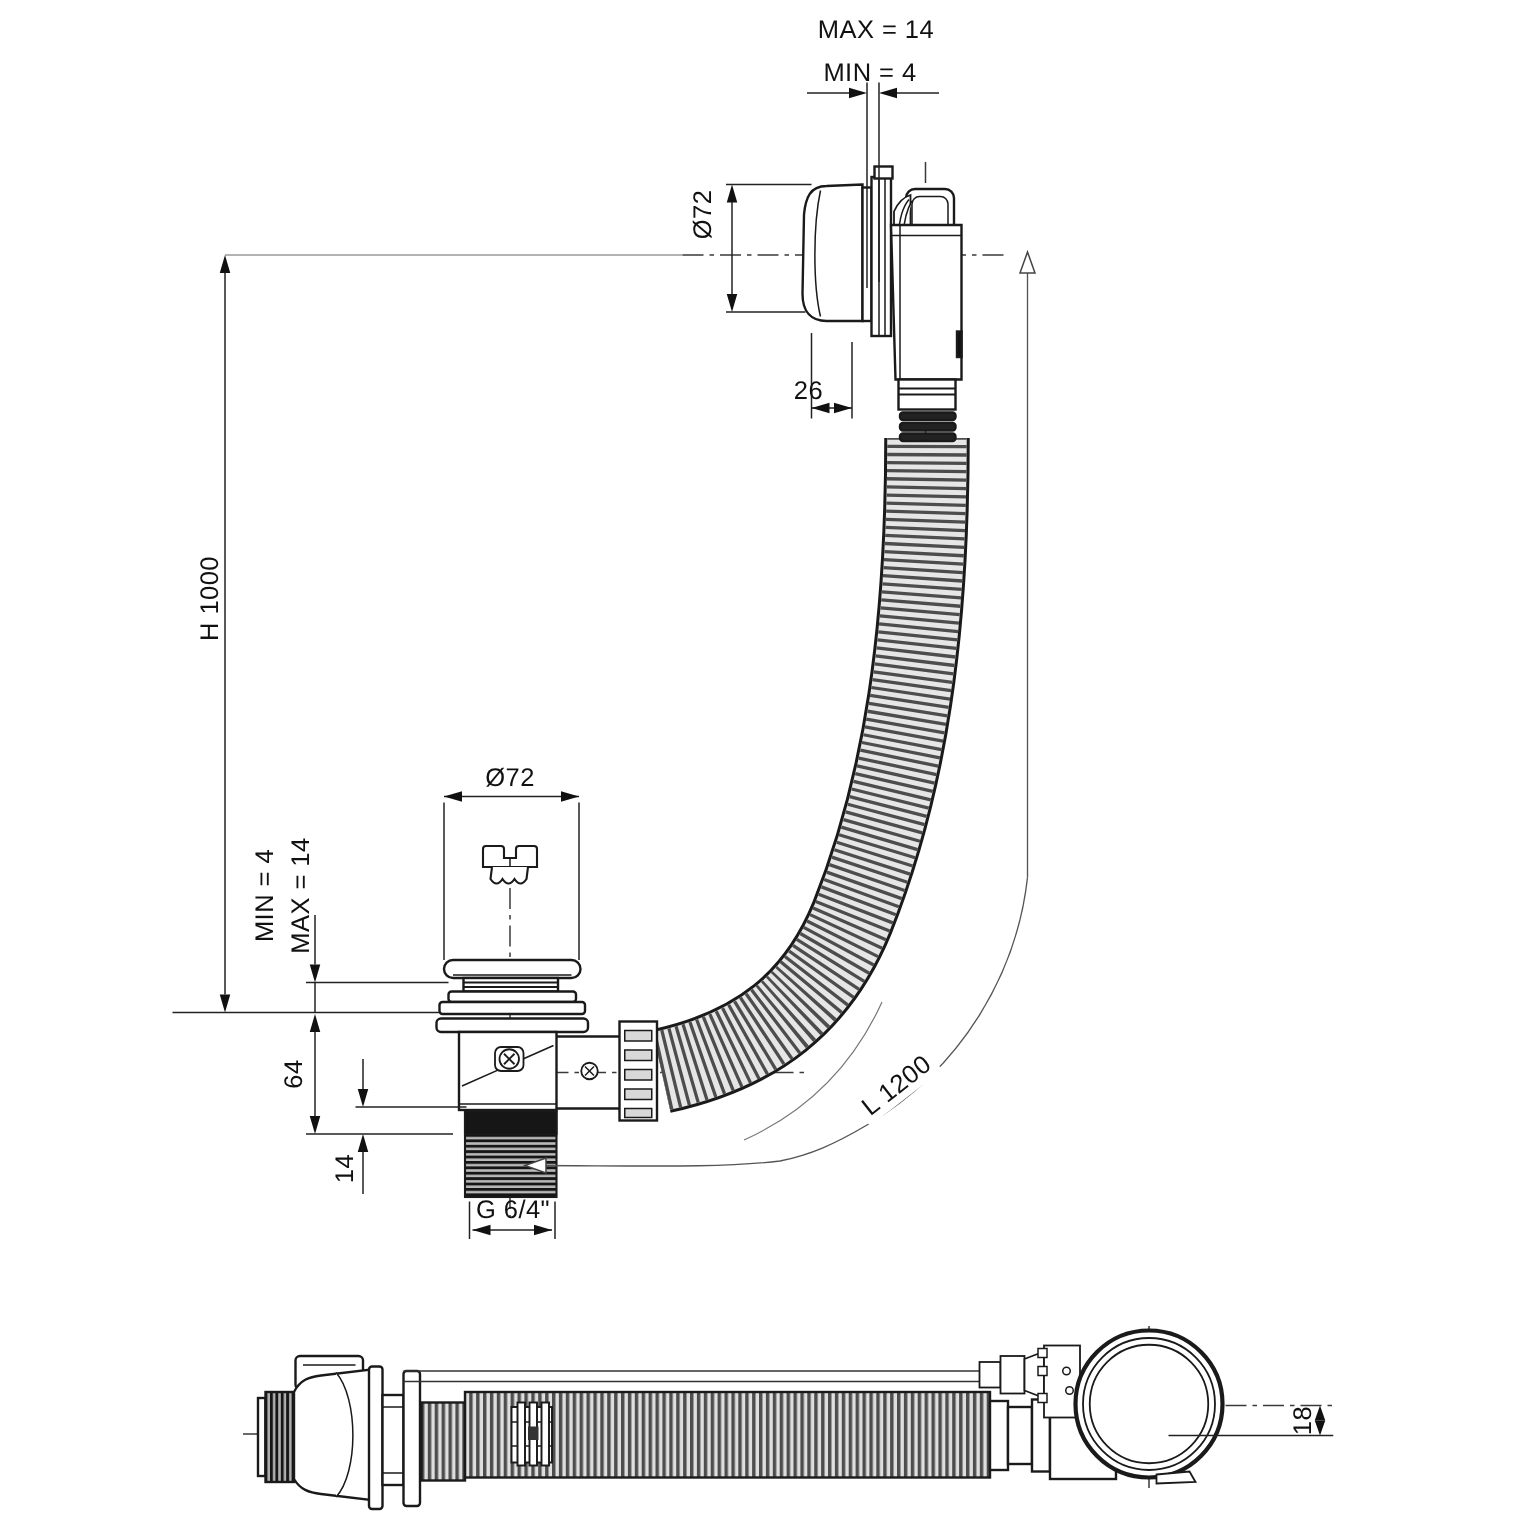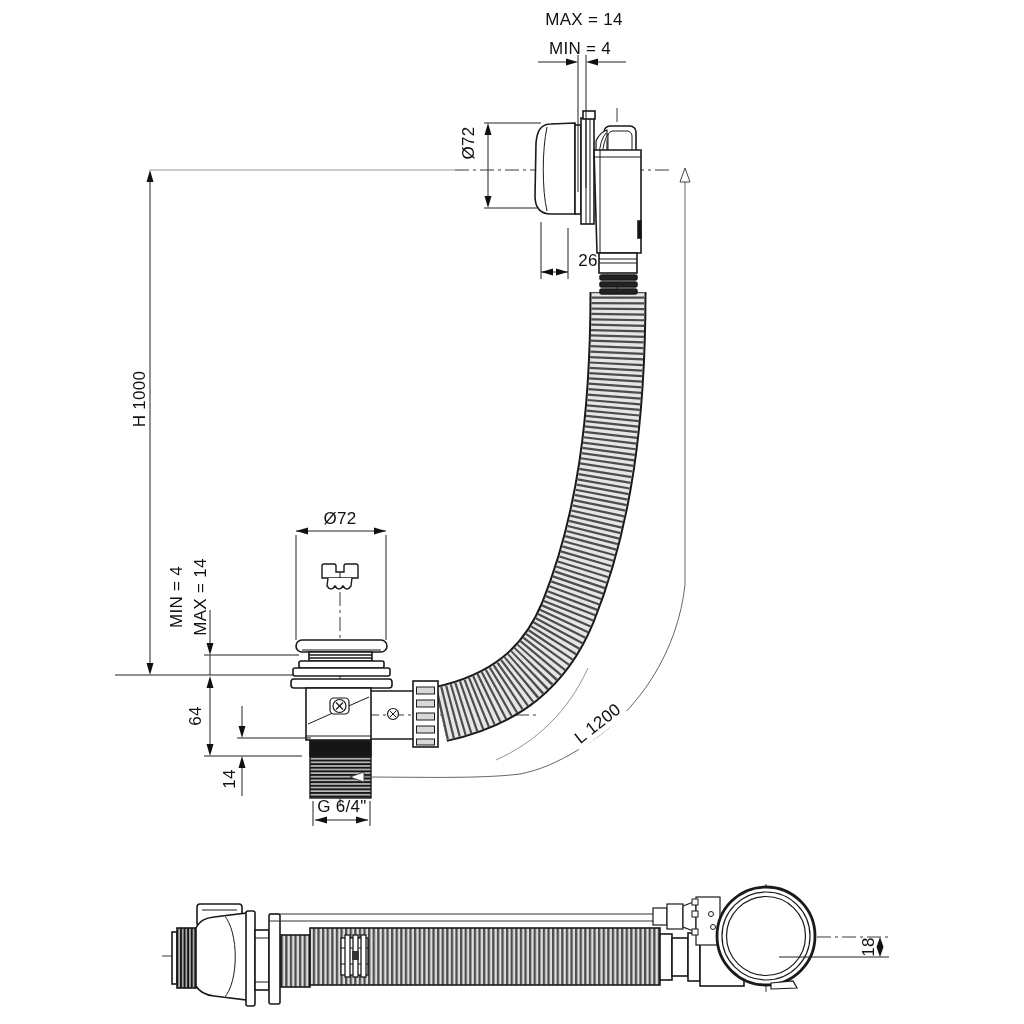--- a/index.html
+++ b/index.html
@@ -246,21 +246,21 @@
       <line x1="779" y1="957" x2="889" y2="957"></line>
       <polygon points="880,937 876.5,947 883.5,947" fill="#111" stroke="none"></polygon>
       <polygon points="880,957 876.5,947 883.5,947" fill="#111" stroke="none"></polygon>
     </g>
   </g>
 </svg>
 
 <span class="lbl" style="left:584px;top:20px">MAX = 14</span>
 <span class="lbl" style="left:580px;top:49px">MIN = 4</span>
 <span class="lbl rot" style="left:469px;top:143px">Ø72</span>
-<span class="lbl" style="left:588px;top:261px">26</span>
+<span class="lbl" style="left:539px;top:261px">26</span>
 <span class="lbl rot" style="left:140px;top:399px">H 1000</span>
 <span class="lbl rot" style="left:177px;top:597px">MIN = 4</span>
 <span class="lbl rot" style="left:201px;top:597px">MAX = 14</span>
 <span class="lbl" style="left:340px;top:519px">Ø72</span>
 <span class="lbl rot" style="left:196px;top:716px">64</span>
 <span class="lbl rot" style="left:230px;top:779px">14</span>
 <span class="lbl" style="left:342px;top:807px">G 6/4"</span>
 <span class="lbl rotL" style="left:598px;top:724px">L 1200</span>
 <span class="lbl rot" style="left:869px;top:947px">18</span>
 

